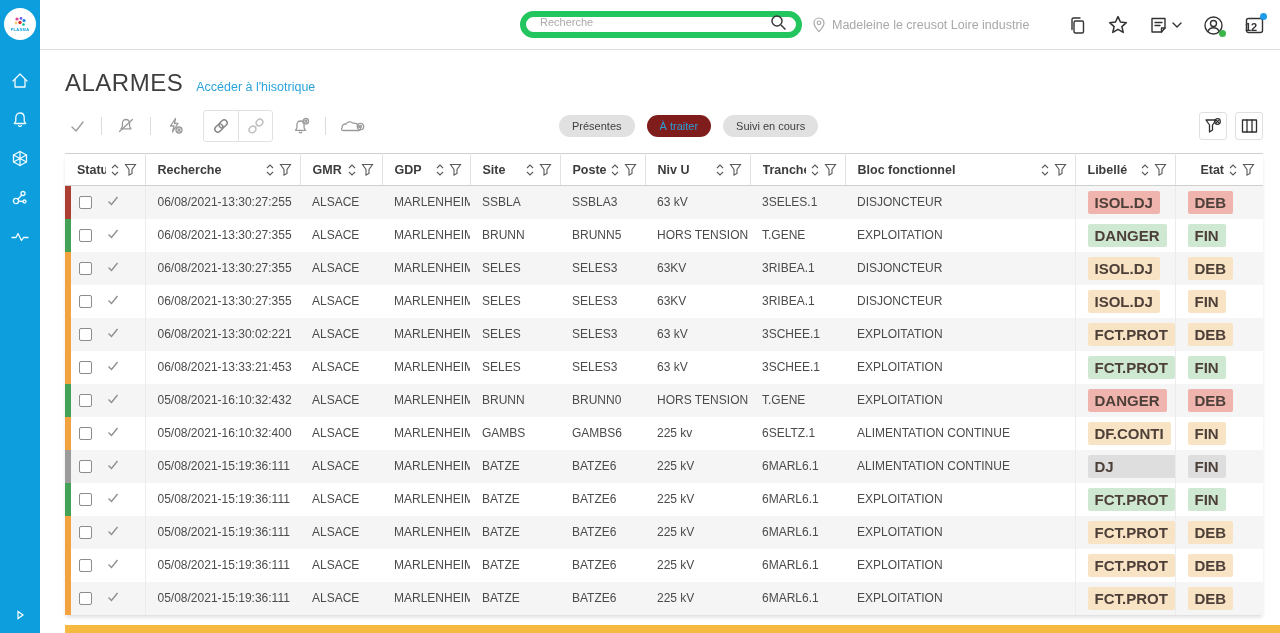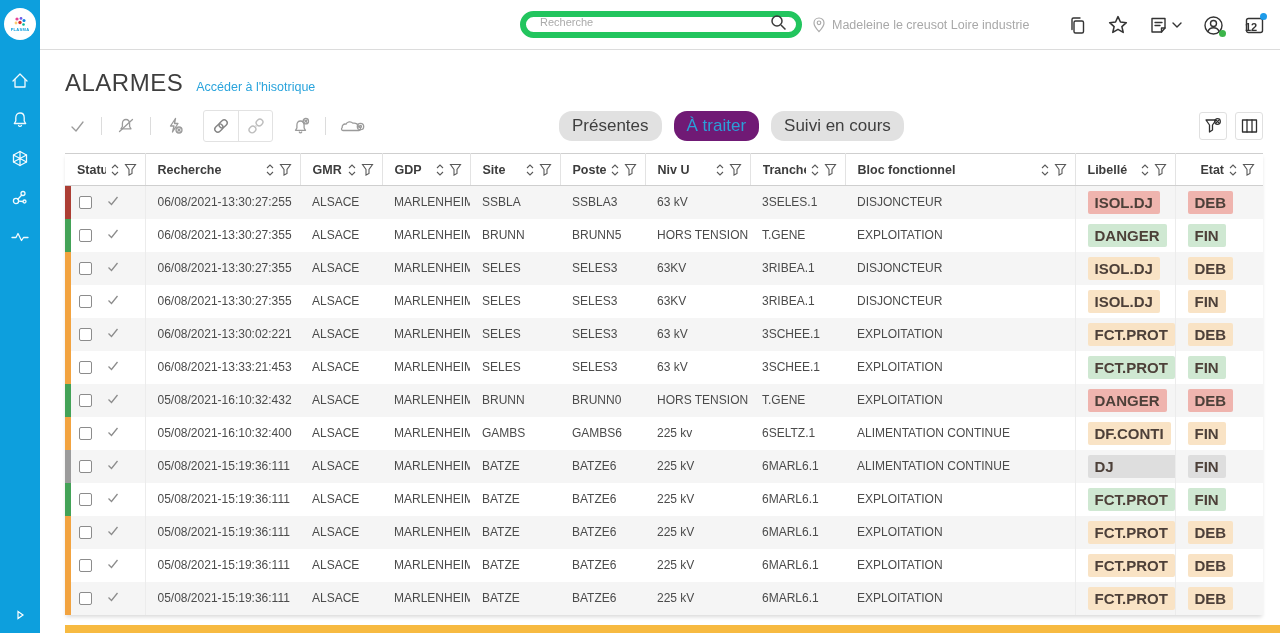--- a/index.html
+++ b/index.html
@@ -44,22 +44,22 @@
   .tool-left { display:flex; align-items:center; gap:12px; }
   .tool-ic { display:flex; align-items:center; justify-content:center; width:24px; height:24px; cursor:pointer; }
   .tool-ic svg { stroke:#9b9b9b; fill:none; stroke-width:1.3; stroke-linecap:round; stroke-linejoin:round; }
   .tb-div { width:1px; height:18px; background:#dcdcdc; }
   .link-group { display:flex; border:1px solid #e2e2e2; border-radius:3px; margin:0 4px; }
   .link-cell { width:34px; height:30px; display:flex; align-items:center; justify-content:center; cursor:pointer; }
   .link-cell + .link-cell { border-left:1px solid #e2e2e2; }
   .link-cell svg { stroke:#858585; fill:none; stroke-width:1.4; }
   .link-cell.dim svg { stroke:#bdbdbd; }
   .chips { position:absolute; left:494px; top:0; height:34px; display:flex; align-items:center; gap:12px; }
-  .chip { background:#e1e1e1; color:#3f3f3f; font-size:17px; border-radius:13px; padding:5px 13px; cursor:pointer; white-space:nowrap; }
-  .chip.active { background:#701a75; color:#2a9fd8; }
+  .chip { background:#e1e1e1; color:#3f3f3f; font-size:11px; border-radius:13px; padding:5px 13px; cursor:pointer; white-space:nowrap; }
+  .chip.active { background:#7f1d1d; color:#2a9fd8; }
   .tool-right { margin-left:auto; display:flex; gap:8px; }
   .sq-btn { width:28px; height:28px; border:1px solid #e0e0e0; border-radius:3px; background:#fff; display:flex; align-items:center; justify-content:center; cursor:pointer; }
   .sq-btn svg { stroke:#2f2f2f; fill:none; stroke-width:1.3; stroke-linecap:round; stroke-linejoin:round; }
 
   
   .table-wrap { margin:10px 17px 0 25px; box-shadow:0 3px 4px -1px rgba(0,0,0,.15); }
   table { width:1198px; border-collapse:collapse; table-layout:fixed; }
   thead th { height:32px; border-top:1px solid #cfcfcf; border-bottom:1px solid #cfcfcf; border-right:1px solid #e3e3e3; background:#fff; font-size:12.5px; font-weight:bold; color:#3c3c3c; text-align:left; padding:0 8px 0 12px; }
   thead th:last-child { border-right:none;text-align:right; }
   .th-in { display:flex; align-items:center; }

